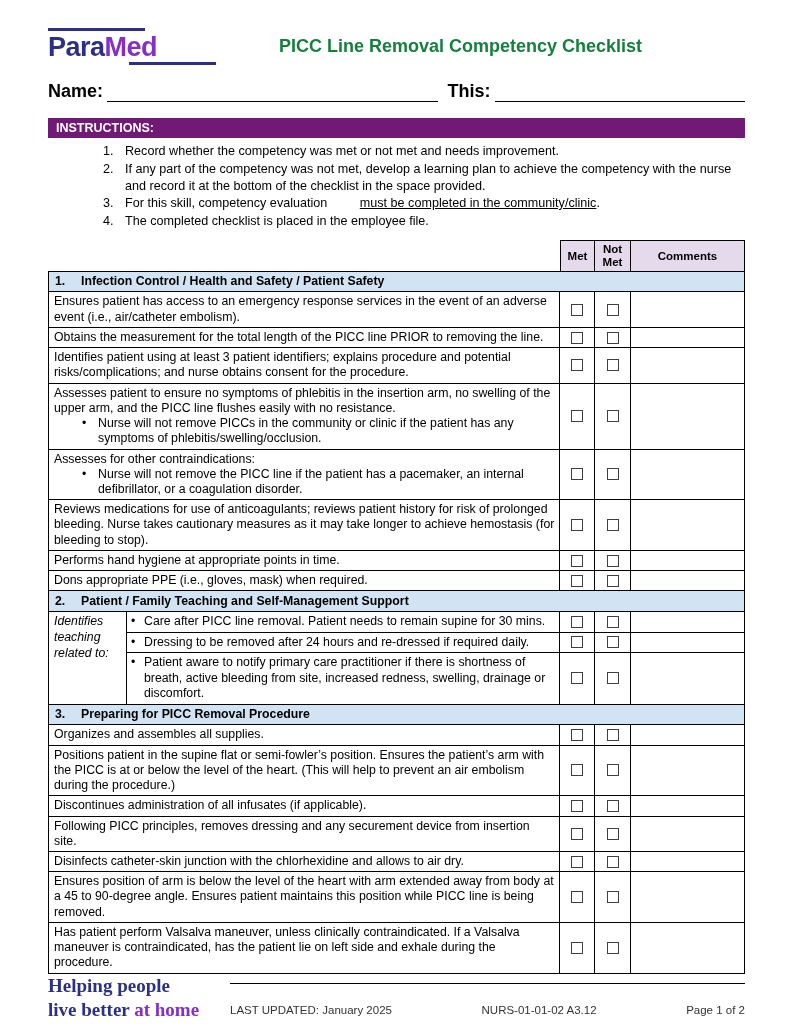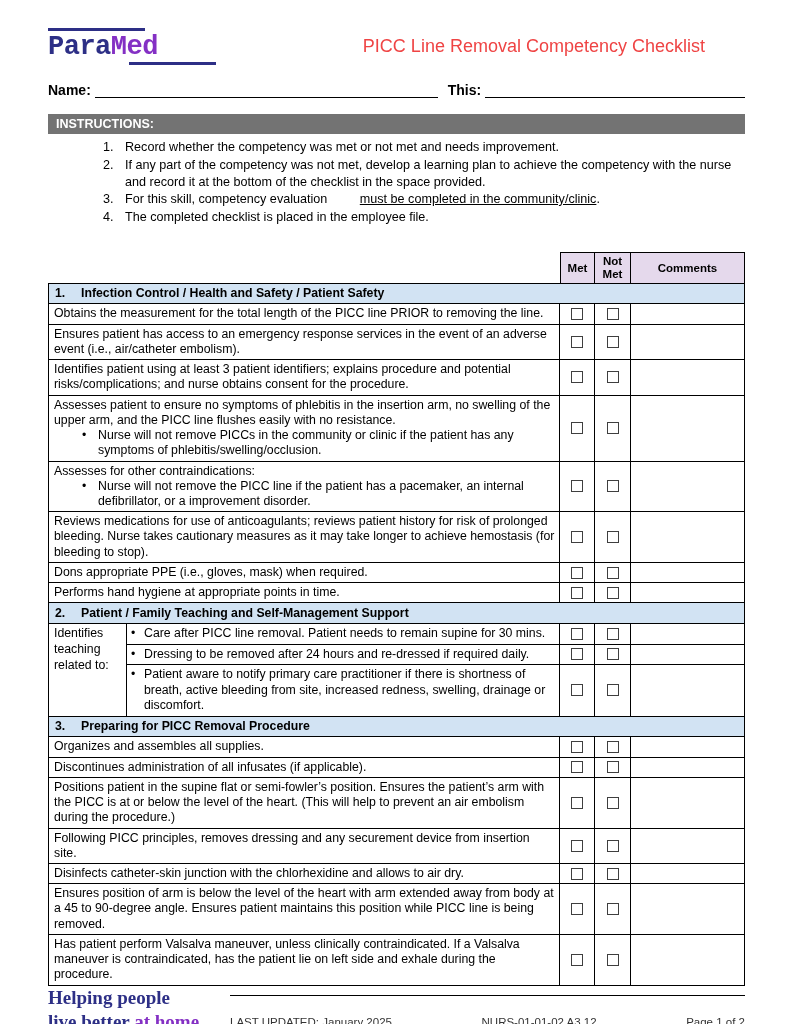--- a/index.html
+++ b/index.html
@@ -12,49 +12,49 @@
     overflow: hidden;
   }
   .page {
     width: 791px; height: 1024px;
     padding: 28px 46px 0 48px;
     display: flex; flex-direction: column;
   }
 
   
   .doc-header { display: flex; align-items: center; }
-  .logo { width: 168px; flex: 0 0 auto; font-family: Liberation Mono, monospace; }
+  .logo { width: 168px; flex: 0 0 auto; }
   .logo-line-top { display: block; width: 58%; height: 3px; background: #2d2f86; margin-bottom: 2px; }
   .logo-line-bottom { display: block; width: 52%; height: 3px; background: #2d2f86; margin-left: auto; margin-top: 1px; }
   .logo-text { font-size: 27px; font-weight: bold; letter-spacing: -0.5px; line-height: 1.05; }
   .logo-para { color: #2d2f86; }
   .logo-med { color: #8430c4; }
   .doc-title {
-    flex: 1; text-align: right; padding-right: 40px;
-    font-size: 18px; font-weight: normal; color: #ef4444;
-  }
-
-  
-  .name-date-row { display: flex; align-items: flex-end; margin-top: 16px; font-size: 14px; font-weight: bold; }
+    flex: 1; text-align: center; padding-right: 40px;
+    font-size: 18px; font-weight: bold; color: #15803d;
+  }
+
+  
+  .name-date-row { display: flex; align-items: flex-end; margin-top: 16px; font-size: 18px; font-weight: bold; }
   .fill-line { border-bottom: 1px solid #000; height: 17px; }
   .name-line { flex: 1.32; margin: 0 10px 0 4px; }
   .date-line { flex: 1; margin-left: 4px; }
 
   
   .instructions-bar {
-    margin-top: 16px; background: #737373; color: #fff;
+    margin-top: 16px; background: #701a75; color: #fff;
     font-weight: bold; font-size: 12.5px; padding: 3px 8px;
   }
   .instructions-list { list-style: none; padding: 5px 0 6px 55px; font-size: 12.6px; }
   .instructions-list li { display: flex; line-height: 1.32; margin-bottom: 1px; }
   .instr-num { width: 22px; flex: 0 0 auto; }
   .instr-underline { text-decoration: underline; padding-left: 29px; }
 
   
-  .grade-header { display: grid; grid-template-columns: 1fr 35px 36px 114px; margin-top: 20px; }
+  .grade-header { display: grid; grid-template-columns: 1fr 35px 36px 114px; margin-top: 4px; }
   .grade-header .hcell {
     background: #e5d9ec; border: 1px solid #000; border-bottom: none;
     font-size: 11.5px; font-weight: bold; text-align: center;
     display: flex; align-items: center; justify-content: center;
     min-height: 28px; line-height: 1.1; padding: 2px 1px;
   }
   .grade-header .hcell + .hcell { border-left: none; }
 
   
   .checklist { border-top: 1px solid #000; border-left: 1px solid #000; font-size: 12.3px; }
@@ -72,21 +72,21 @@
   .desc-bullet .bmark { width: 16px; flex: 0 0 auto; }
   .check-cell {
     display: flex; align-items: center; justify-content: center;
   }
   .checkbox {
     width: 12px; height: 12px; border: 1.6px solid #3f3f3f; display: inline-block; background: #fff;
   }
   .comments-cell { }
   .side-label-cell {
     grid-column: 1; grid-row: 1 / span 3;
-    padding: 2px 3px 2px 5px; line-height: 1.3;
+    font-style: italic; padding: 2px 3px 2px 5px; line-height: 1.3;
   }
   .teach-text-cell { padding: 2px 4px 2px 4px; }
   .teach-bullet { display: flex; line-height: 1.26; }
   .teach-bullet .bmark { width: 13px; flex: 0 0 auto; }
 
   
   .doc-footer { margin-top: auto; display: flex; align-items: flex-start; padding-bottom: 24px; }
   .tagline { width: 178px; flex: 0 0 auto; font-weight: bold; font-size: 19px; line-height: 1.28; color: #2d2f86; font-family: Liberation Serif, serif; }
   .tagline .purple { color: #8430c4; }
   .footer-right {
@@ -148,33 +148,33 @@
 
   <div class="checklist" id="checklist-table">
       <div class="crow">
         <div class="section-head">
           <span class="section-num">1.</span>
           <span>Infection Control / Health and Safety / Patient Safety</span>
         </div>
       </div>
       <div class="crow">
         <div class="ccell desc-cell">
+          <div>Ensures patient has access to an emergency response services in the event of an adverse event (i.e., air/catheter embolism).</div>
+        </div>
+        <div class="ccell check-cell">
+          <span class="checkbox"></span>
+        </div>
+        <div class="ccell check-cell">
+          <span class="checkbox"></span>
+        </div>
+        <div class="ccell comments-cell"></div>
+      </div>
+      <div class="crow">
+        <div class="ccell desc-cell">
           <div>Obtains the measurement for the total length of the PICC line PRIOR to removing the line.</div>
-        </div>
-        <div class="ccell check-cell">
-          <span class="checkbox"></span>
-        </div>
-        <div class="ccell check-cell">
-          <span class="checkbox"></span>
-        </div>
-        <div class="ccell comments-cell"></div>
-      </div>
-      <div class="crow">
-        <div class="ccell desc-cell">
-          <div>Ensures patient has access to an emergency response services in the event of an adverse event (i.e., air/catheter embolism).</div>
         </div>
         <div class="ccell check-cell">
           <span class="checkbox"></span>
         </div>
         <div class="ccell check-cell">
           <span class="checkbox"></span>
         </div>
         <div class="ccell comments-cell"></div>
       </div>
       <div class="crow">
@@ -203,21 +203,21 @@
         <div class="ccell check-cell">
           <span class="checkbox"></span>
         </div>
         <div class="ccell comments-cell"></div>
       </div>
       <div class="crow">
         <div class="ccell desc-cell">
           <div>Assesses for other contraindications:</div>
           <div class="desc-bullet">
             <span class="bmark">•</span>
-            <span>Nurse will not remove the PICC line if the patient has a pacemaker, an internal defibrillator, or a improvement disorder.</span>
+            <span>Nurse will not remove the PICC line if the patient has a pacemaker, an internal defibrillator, or a coagulation disorder.</span>
           </div>
         </div>
         <div class="ccell check-cell">
           <span class="checkbox"></span>
         </div>
         <div class="ccell check-cell">
           <span class="checkbox"></span>
         </div>
         <div class="ccell comments-cell"></div>
       </div>
@@ -228,33 +228,33 @@
         <div class="ccell check-cell">
           <span class="checkbox"></span>
         </div>
         <div class="ccell check-cell">
           <span class="checkbox"></span>
         </div>
         <div class="ccell comments-cell"></div>
       </div>
       <div class="crow">
         <div class="ccell desc-cell">
+          <div>Performs hand hygiene at appropriate points in time.</div>
+        </div>
+        <div class="ccell check-cell">
+          <span class="checkbox"></span>
+        </div>
+        <div class="ccell check-cell">
+          <span class="checkbox"></span>
+        </div>
+        <div class="ccell comments-cell"></div>
+      </div>
+      <div class="crow">
+        <div class="ccell desc-cell">
           <div>Dons appropriate PPE (i.e., gloves, mask) when required.</div>
-        </div>
-        <div class="ccell check-cell">
-          <span class="checkbox"></span>
-        </div>
-        <div class="ccell check-cell">
-          <span class="checkbox"></span>
-        </div>
-        <div class="ccell comments-cell"></div>
-      </div>
-      <div class="crow">
-        <div class="ccell desc-cell">
-          <div>Performs hand hygiene at appropriate points in time.</div>
         </div>
         <div class="ccell check-cell">
           <span class="checkbox"></span>
         </div>
         <div class="ccell check-cell">
           <span class="checkbox"></span>
         </div>
         <div class="ccell comments-cell"></div>
       </div>
       <div class="crow">
@@ -318,33 +318,33 @@
         <div class="ccell check-cell">
           <span class="checkbox"></span>
         </div>
         <div class="ccell check-cell">
           <span class="checkbox"></span>
         </div>
         <div class="ccell comments-cell"></div>
       </div>
       <div class="crow">
         <div class="ccell desc-cell">
+          <div>Positions patient in the supine flat or semi-fowler’s position. Ensures the patient’s arm with the PICC is at or below the level of the heart. (This will help to prevent an air embolism during the procedure.)</div>
+        </div>
+        <div class="ccell check-cell">
+          <span class="checkbox"></span>
+        </div>
+        <div class="ccell check-cell">
+          <span class="checkbox"></span>
+        </div>
+        <div class="ccell comments-cell"></div>
+      </div>
+      <div class="crow">
+        <div class="ccell desc-cell">
           <div>Discontinues administration of all infusates (if applicable).</div>
-        </div>
-        <div class="ccell check-cell">
-          <span class="checkbox"></span>
-        </div>
-        <div class="ccell check-cell">
-          <span class="checkbox"></span>
-        </div>
-        <div class="ccell comments-cell"></div>
-      </div>
-      <div class="crow">
-        <div class="ccell desc-cell">
-          <div>Positions patient in the supine flat or semi-fowler’s position. Ensures the patient’s arm with the PICC is at or below the level of the heart. (This will help to prevent an air embolism during the procedure.)</div>
         </div>
         <div class="ccell check-cell">
           <span class="checkbox"></span>
         </div>
         <div class="ccell check-cell">
           <span class="checkbox"></span>
         </div>
         <div class="ccell comments-cell"></div>
       </div>
       <div class="crow">

